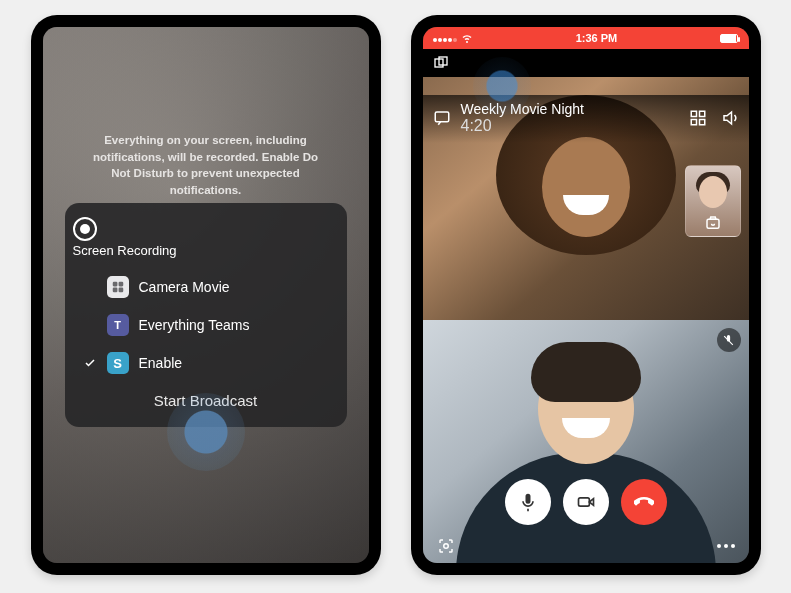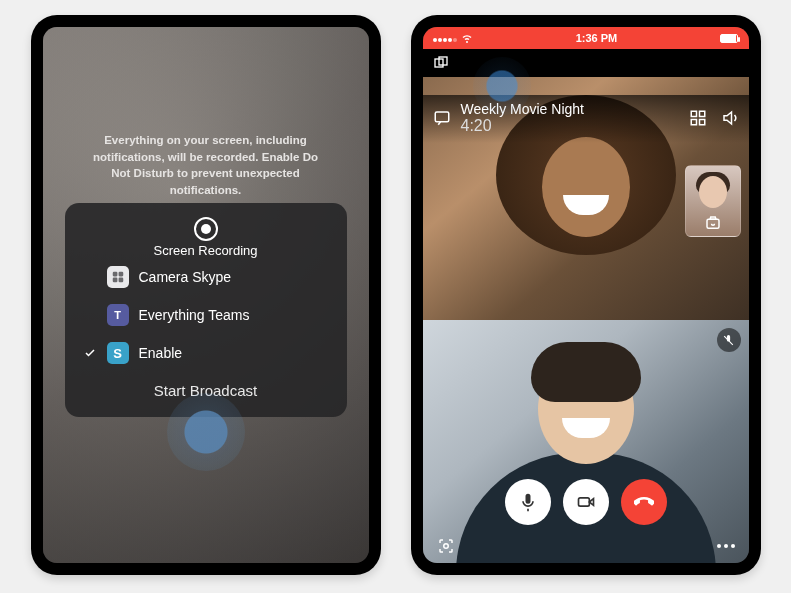--- a/index.html
+++ b/index.html
@@ -52,22 +52,21 @@
   .sheet {
     position: absolute;
     top: 176px;
     left: 22px; right: 22px;
     background: rgba(38,38,40,.9);
     border-radius: 14px;
     padding: 14px 8px 16px;
     color: #fff;
   }
   .sheet-header {
-    text-align: center;
-    margin-bottom: 0;
+    margin-bottom: 10px;
   }
   .record-glyph {
     width: 24px; height: 24px;
     border: 2px solid #fff;
     border-radius: 50%;
     display: inline-flex;
     align-items:center; justify-content:center;
     margin-bottom: 2px;
   }
   .record-glyph .dot { width:10px;height:10px;background:#fff;border-radius:50%; }
@@ -232,21 +231,21 @@
       <div class="sheet-row">
         <span class="check-slot"></span>
         <span class="app-icon icon-camera-roll">
           <svg viewBox="0 0 24 24" fill="#6a6a6f">
               <rect x="3" y="3" width="8" height="8" rx="2"></rect>
               <rect x="13" y="3" width="8" height="8" rx="2"></rect>
               <rect x="3" y="13" width="8" height="8" rx="2"></rect>
               <rect x="13" y="13" width="8" height="8" rx="2"></rect>
             </svg>
         </span>
-        <span>Camera Skype</span>
+        <span>Camera Movie</span>
       </div>
 
       <div class="sheet-row">
         <span class="check-slot"></span>
         <span class="app-icon icon-teams">T</span>
         <span>Everything Teams</span>
       </div>
 
       <div class="sheet-row">
         <span class="check-slot">

